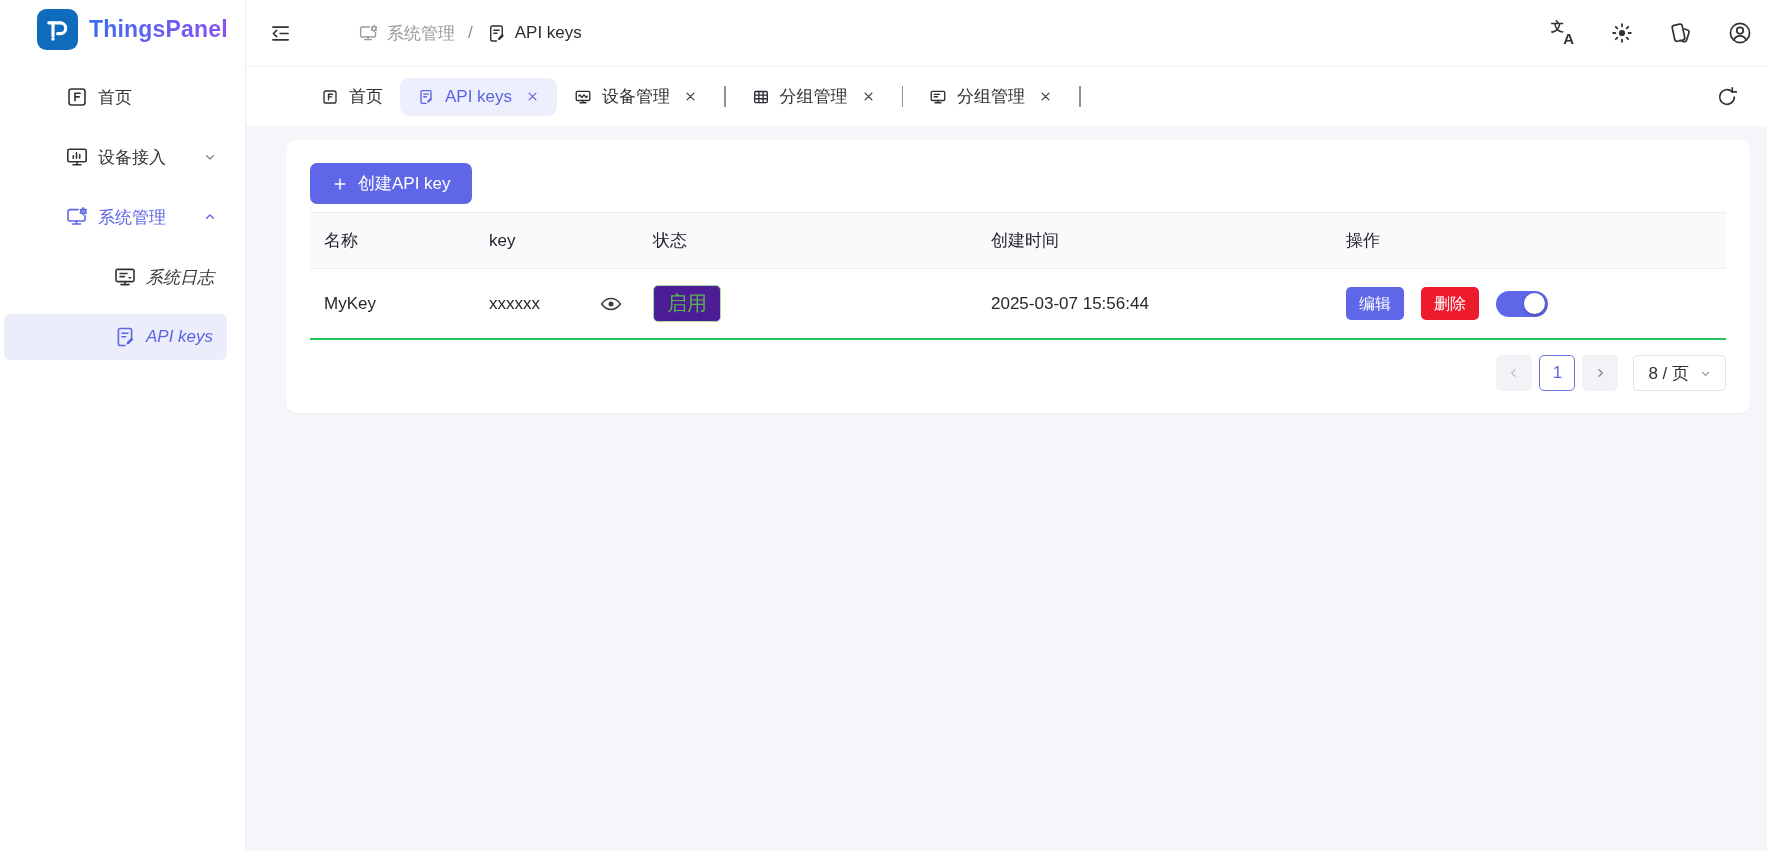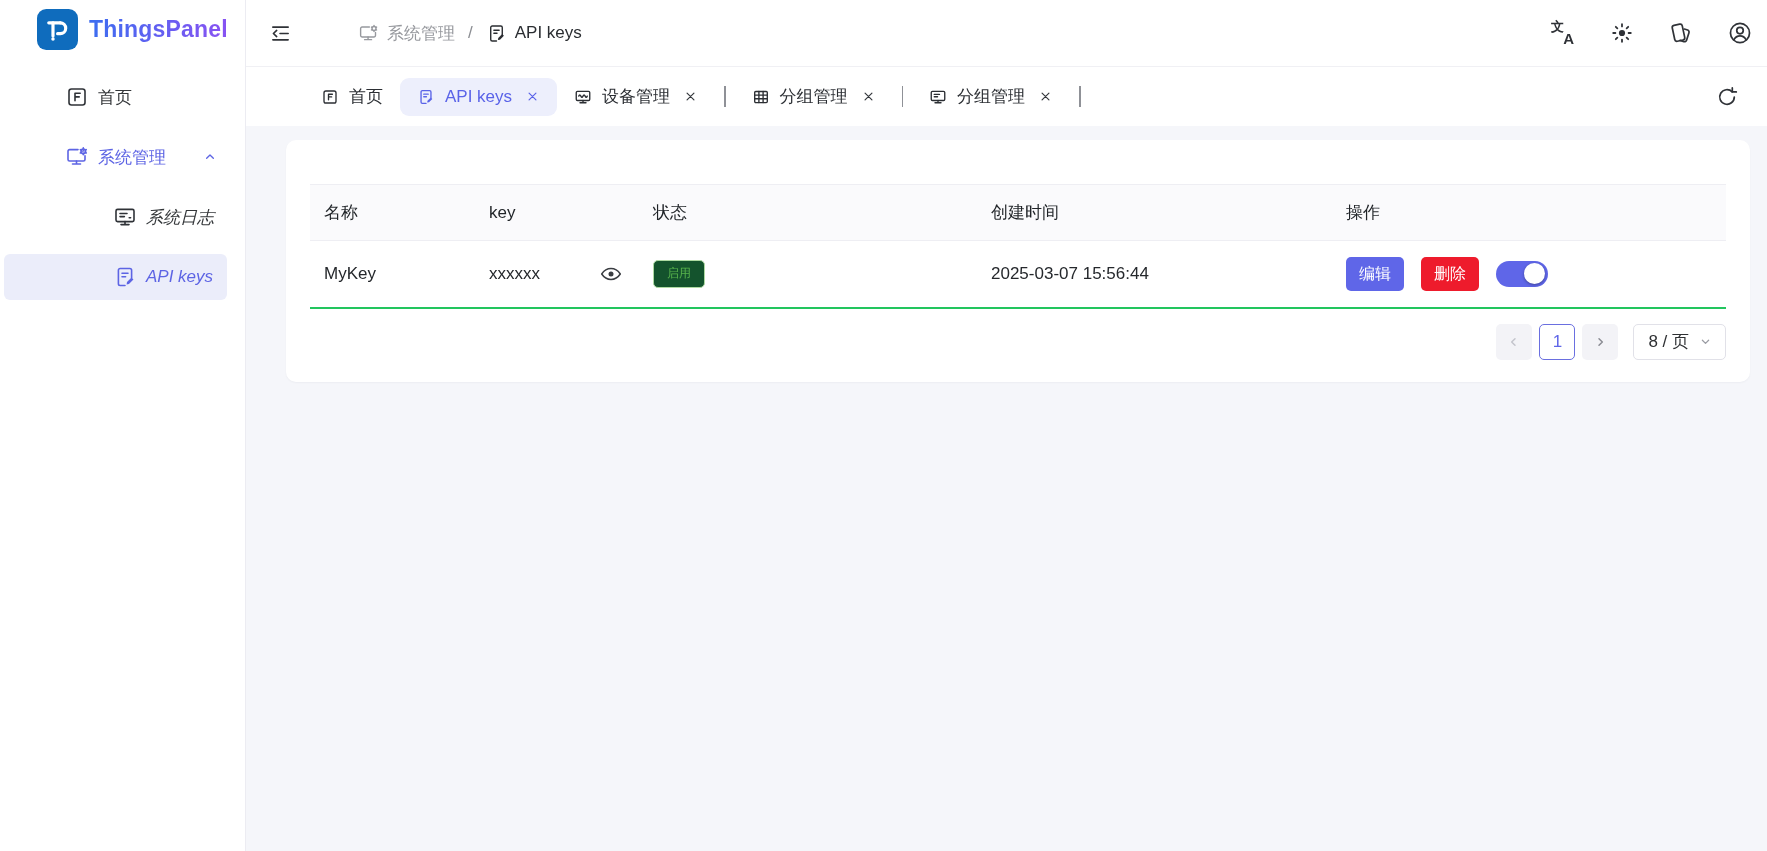--- a/index.html
+++ b/index.html
@@ -50,27 +50,27 @@
   .tabdiv{width:1.5px;height:21px;background:#8f9197;margin:0 9px;}
   .refresh-btn{margin-left:auto;width:32px;height:32px;display:flex;align-items:center;justify-content:center;border:none;background:none;color:#2f3237;cursor:pointer;padding:0;}
 
   
   .content{flex:1;background:#f5f6fa;padding:14px 17px 0 40px;box-sizing:border-box;overflow:hidden;}
   .card{background:#fff;border-radius:10px;padding:23px 24px 22px;box-shadow:0 1px 2px rgba(20,20,40,.04);}
   .create-btn{display:inline-flex;align-items:center;gap:9px;height:41px;padding:0 21px;border:none;border-radius:7px;
     background:#5f66e8;color:#fff;font-size:17px;cursor:pointer;font-family:inherit;}
   .create-btn .plus{width:18px;height:18px;display:flex;}
 
-  table.apikeys{width:100%;border-collapse:collapse;margin-top:21px;table-layout:fixed;}
+  table.apikeys{width:100%;border-collapse:collapse;margin-top:8px;table-layout:fixed;}
   .apikeys thead th{background:#fafafc;border-top:1px solid #eeeef3;border-bottom:1px solid #eeeef3;
     font-weight:500;text-align:left;font-size:17px;color:#1f2327;padding:16px 14px;}
   .apikeys tbody td{padding:16px 14px;font-size:17px;color:#25282c;border-bottom:2px solid #22c55e;}
   .key-cell{display:flex;align-items:center;justify-content:space-between;padding-right:2px;}
   .eye-btn{width:24px;height:24px;border:none;background:none;color:#3a3d42;cursor:pointer;padding:0;display:flex;}
-  .tag-success{display:inline-block;padding:6px 13px;border-radius:5px;background:#14532d;border:1px solid #aedaa2;color:#58b54c;font-size:12px;line-height:1.15;text-align:right;}
+  .tag-success{display:inline-block;padding:6px 13px;border-radius:5px;background:#4c1d95;border:1px solid #aedaa2;color:#58b54c;font-size:20px;line-height:1.15;text-align:right;}
   .row-actions{display:flex;align-items:center;gap:17px;}
   .btn-sm{border:none;border-radius:5px;color:#fff;font-size:16px;padding:8px 13px;cursor:pointer;font-family:inherit;line-height:1.1;}
   .btn-edit{background:#5f66e8;}
   .btn-del{background:#ee1b2c;}
   .switch{width:52px;height:26px;border-radius:13px;background:#5f66e8;position:relative;cursor:pointer;flex:none;}
   .switch .knob{position:absolute;right:3px;top:2.5px;width:21px;height:21px;border-radius:50%;background:#fff;box-shadow:0 1px 3px rgba(0,0,0,.35);}
 
   .pagination{display:flex;justify-content:flex-end;align-items:center;gap:7px;margin-top:15px;}
   .pg-btn{width:36px;height:36px;border-radius:5px;border:none;display:flex;align-items:center;justify-content:center;cursor:pointer;background:#f3f3f7;padding:0;}
   .pg-btn svg{width:16px;height:16px;}
@@ -103,20 +103,34 @@
       <div class="menu-item">
         <span class="mi-icon">
           <svg viewBox="0 0 24 24" fill="none" stroke="currentColor" stroke-width="1.6" stroke-linecap="round" stroke-linejoin="round">
               <rect x="4" y="4" width="16" height="16" rx="2.5"></rect>
               <path d="M10 8.3v7.4M10 8.3h5.2M10 11.9h4.2"></path>
             </svg>
         </span>
         <span class="mi-label">首页</span>
       </div>
 
+      <div class="menu-item">
+        <span class="mi-icon">
+          <svg viewBox="0 0 24 24" fill="none" stroke="currentColor" stroke-width="1.6" stroke-linecap="round" stroke-linejoin="round">
+              <rect x="2.8" y="4.2" width="18.4" height="12.6" rx="1.6"></rect>
+              <path d="M12 16.8v3M8 19.8h8M8.3 13.2v-2.4M11.5 13.2V7.9M14.7 13.2V9.6"></path>
+            </svg>
+        </span>
+        <span class="mi-label">设备接入</span>
+        <span class="mi-chev">
+          <svg viewBox="0 0 24 24" fill="none" stroke="currentColor" stroke-width="2" stroke-linecap="round" stroke-linejoin="round">
+              <path d="m7 10 5 5 5-5"></path>
+            </svg>
+        </span>
+      </div>
 
 
 
 
       <div class="menu-item sel">
         <span class="mi-icon">
           <svg viewBox="0 0 24 24" fill="none" stroke="currentColor" stroke-width="1.6" stroke-linecap="round" stroke-linejoin="round">
               <path d="M20 10.8v3.6a1.6 1.6 0 0 1-1.6 1.6H4.6A1.6 1.6 0 0 1 3 14.4V6.2a1.6 1.6 0 0 1 1.6-1.6h8.4"></path>
               <path d="M11.5 16v3M7.5 19h8"></path>
               <circle cx="18.3" cy="6.3" r="2.3"></circle>
@@ -309,20 +323,28 @@
           <svg viewBox="0 0 24 24" fill="none" stroke="currentColor" stroke-width="1.7" stroke-linecap="round" stroke-linejoin="round">
               <path d="M19.3 12a7.3 7.3 0 1 1-2.1-5.15"></path>
               <path d="M17.3 2.9v4h4"></path>
             </svg>
         </span>
       </button>
     </div>
 
     <main class="content">
       <div class="card">
+        <button class="create-btn">
+          <span class="plus">
+            <svg viewBox="0 0 24 24" fill="none" stroke="#fff" stroke-width="2" stroke-linecap="round">
+                <path d="M12 5.5v13M5.5 12h13"></path>
+              </svg>
+          </span>
+          <span>创建API key</span>
+        </button>
 
         <table class="apikeys">
           <colgroup>
               <col style="width:165px">
               <col style="width:164px">
               <col style="width:338px">
               <col style="width:355px">
               <col>
             </colgroup>
           <thead>

